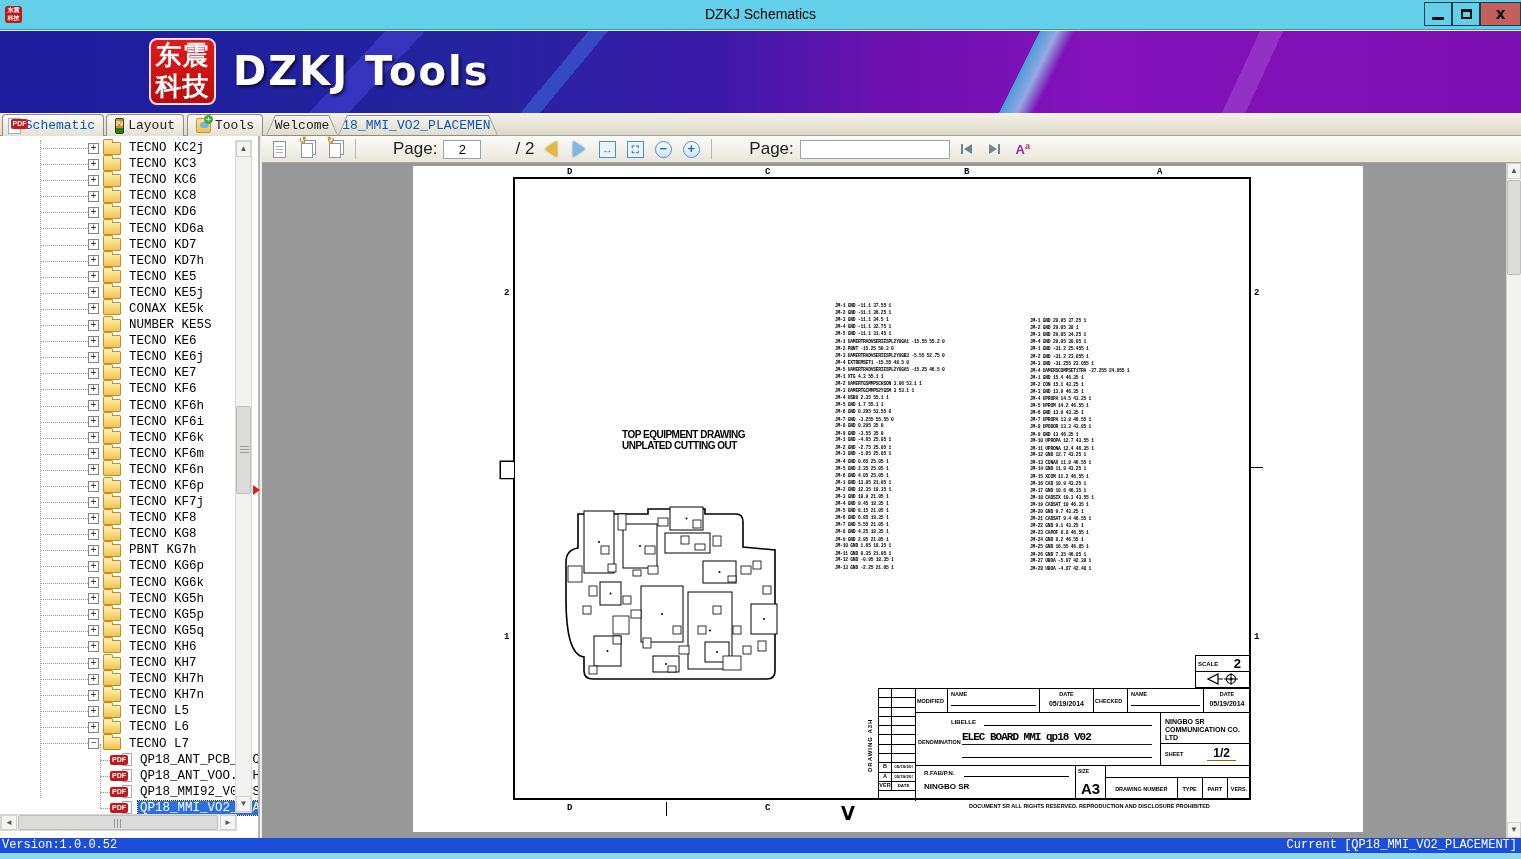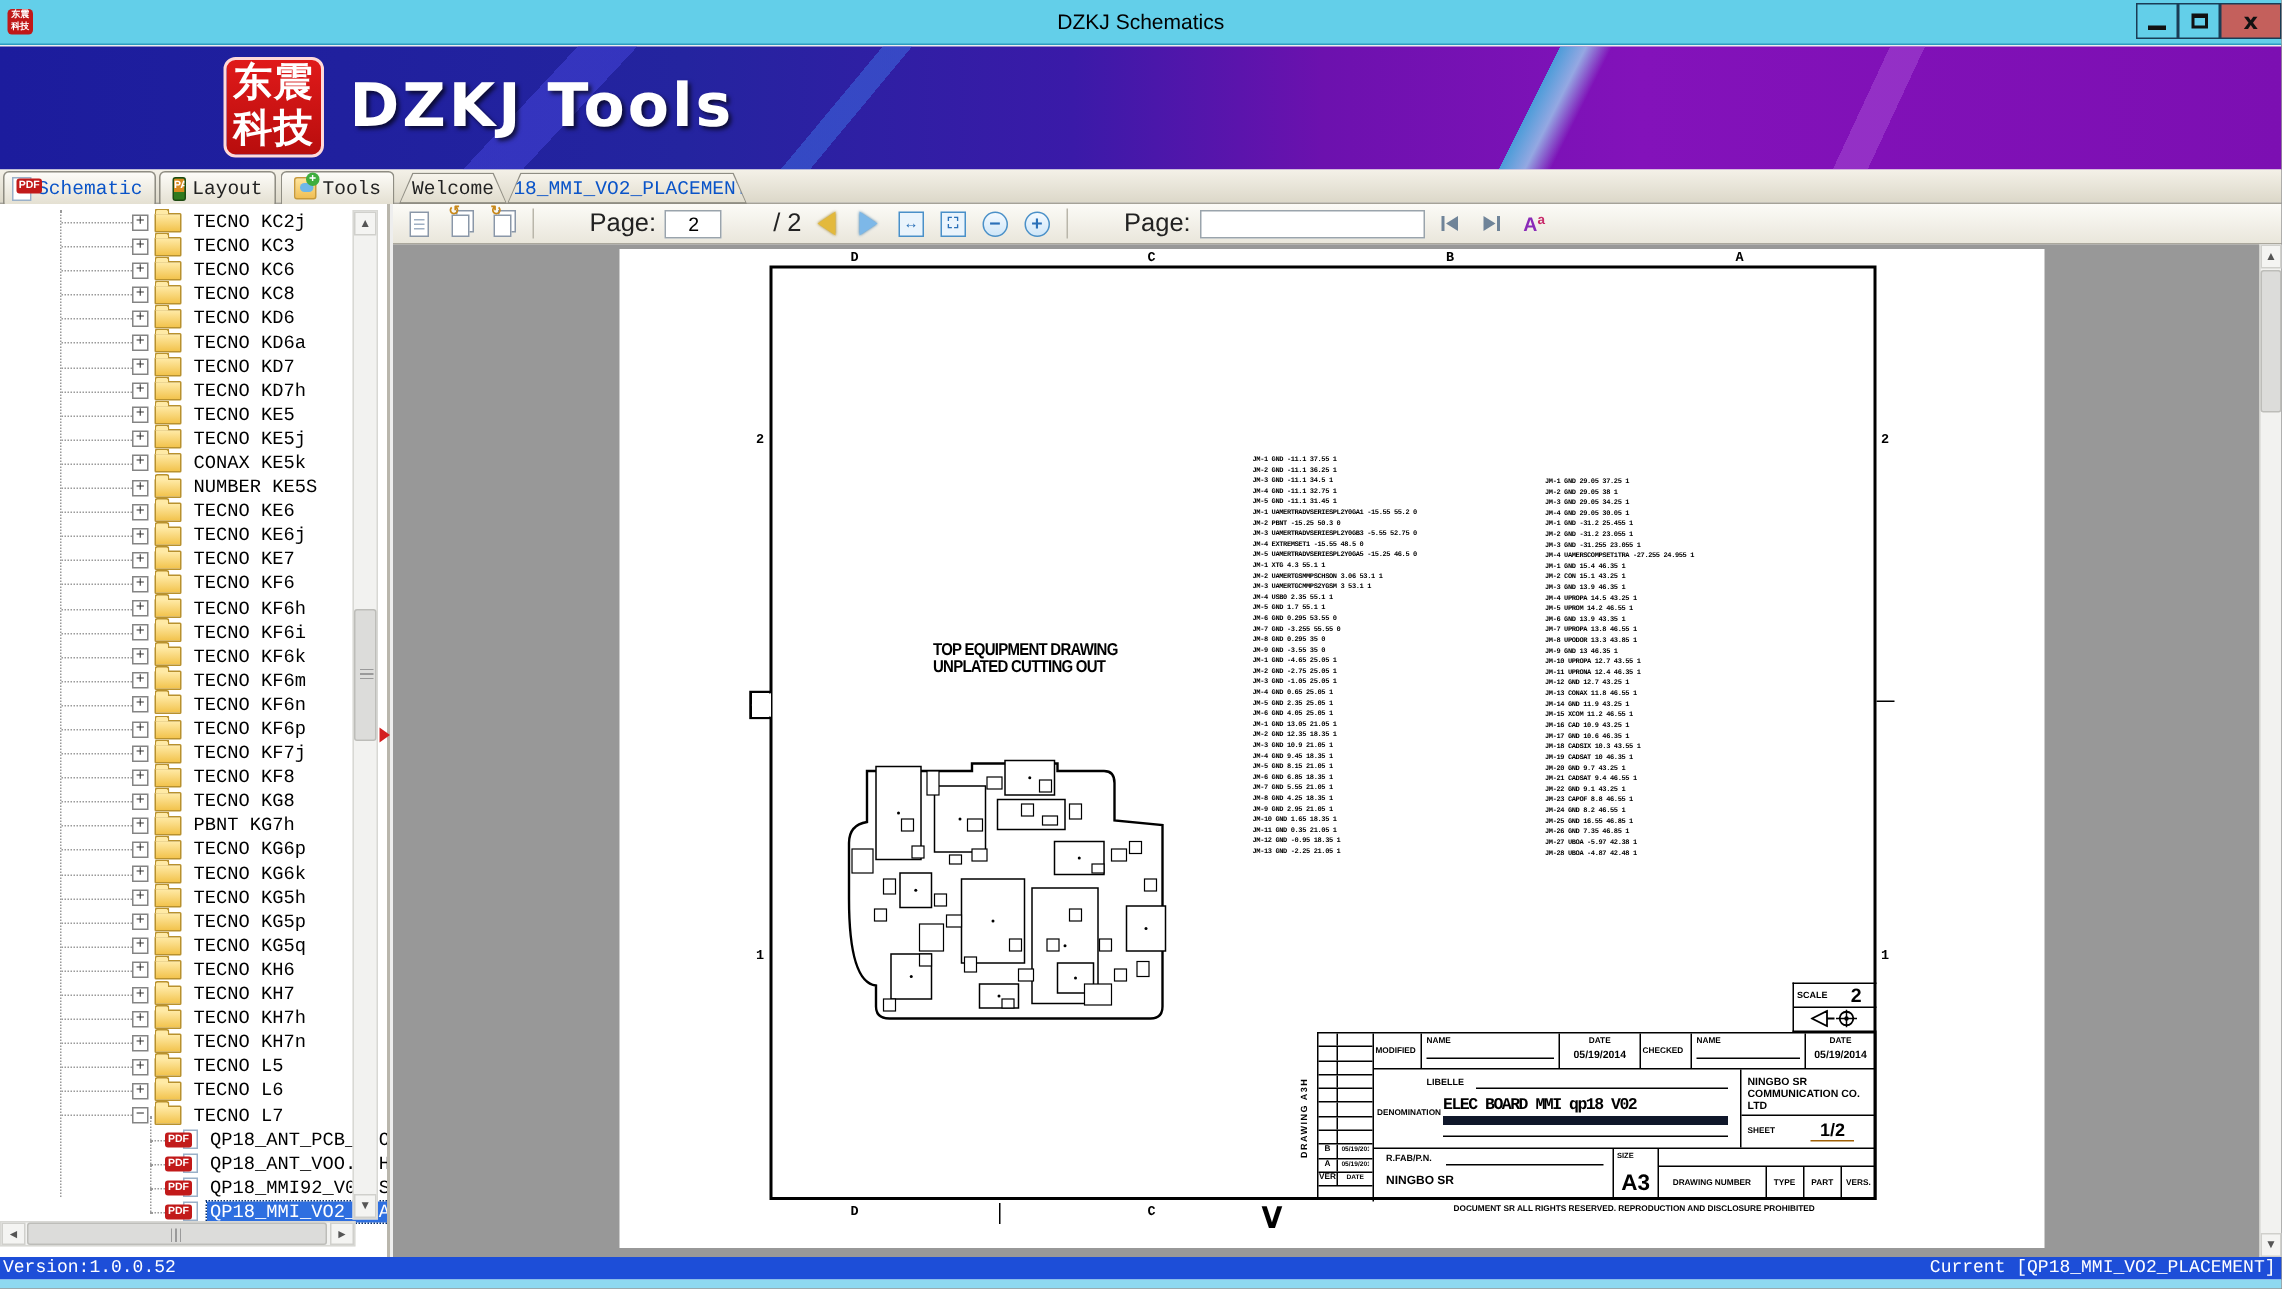--- a/index.html
+++ b/index.html
@@ -144,21 +144,21 @@
   .cell-mod { width:32px; } .cell-name1 { width:92px; } .cell-date1 { width:54px; } .cell-chk { width:34px; } .cell-name2 { width:76px; } .cell-date2 { flex:1; border-right:none!important; }
   .cell-mod .tb-lab, .cell-chk .tb-lab { position:absolute; bottom:8px; left:1px; }
   .nameline { position:absolute; left:3px; right:3px; bottom:6px; border-bottom:1px solid #000; }
   .datecell .tb-lab { position:absolute; top:2px; left:50%; transform:translateX(-50%); }
   .dateval { position:absolute; bottom:5px; width:100%; text-align:center; font-size:7px; font-weight:bold; }
   .tb-row2 { display:flex; height:53px; border-bottom:1.5px solid #000; }
   .tb-denom { width:245px; border-right:1.5px solid #000; position:relative; }
   .lib-lab { position:absolute; left:35px; top:6px; font-size:6px; font-weight:bold; }
   .lib-line { position:absolute; left:68px; right:8px; top:12px; border-bottom:1px solid #000; }
   .den-lab { position:absolute; left:2px; top:26px; font-size:5.5px; font-weight:bold; }
-  .den-val { position:absolute; left:46px; top:18px; right:8px; font-size:11px; font-weight:bold; font-family:"Liberation Mono",monospace; letter-spacing:-1px; border-bottom:6px solid #0f172a; padding-bottom:1px; white-space:nowrap; }
+  .den-val { position:absolute; left:46px; top:18px; right:8px; font-size:11px; font-weight:bold; font-family:"Liberation Mono",monospace; letter-spacing:-1px; border-bottom:1px solid #0f172a; padding-bottom:1px; white-space:nowrap; }
   .den-line2 { position:absolute; left:46px; right:8px; top:44px; border-bottom:1px solid #000; }
   .tb-co { flex:1; position:relative; }
   .co-name { position:absolute; left:4px; top:5px; font-size:7px; font-weight:bold; line-height:8px; }
   .co-div { position:absolute; left:0; right:0; top:30px; border-bottom:1px solid #000; }
   .sheet-lab { position:absolute; left:4px; top:38px; font-size:5.5px; font-weight:bold; }
   .sheet-val { position:absolute; right:14px; top:33px; font-size:12px; font-weight:bold; border-bottom:1px solid #a16207; padding:0 6px; }
   .tb-row3 { display:flex; height:33px; }
   .tb-fab { width:160px; border-right:1px solid #000; position:relative; }
   .fab-lab { position:absolute; left:8px; top:4px; font-size:6px; font-weight:bold; }
   .fab-line { position:absolute; left:48px; right:6px; top:10px; border-bottom:1px solid #000; }

